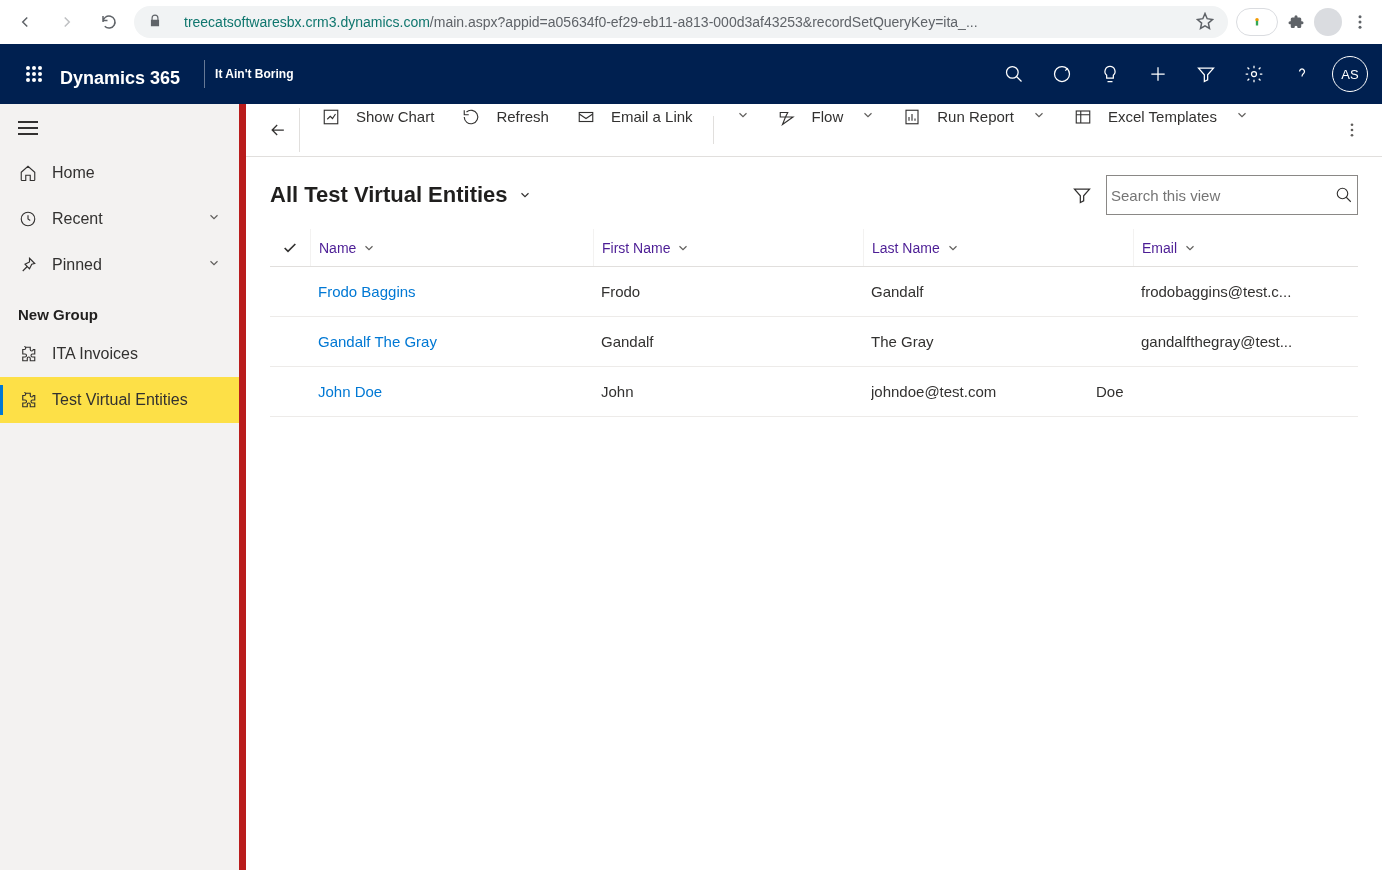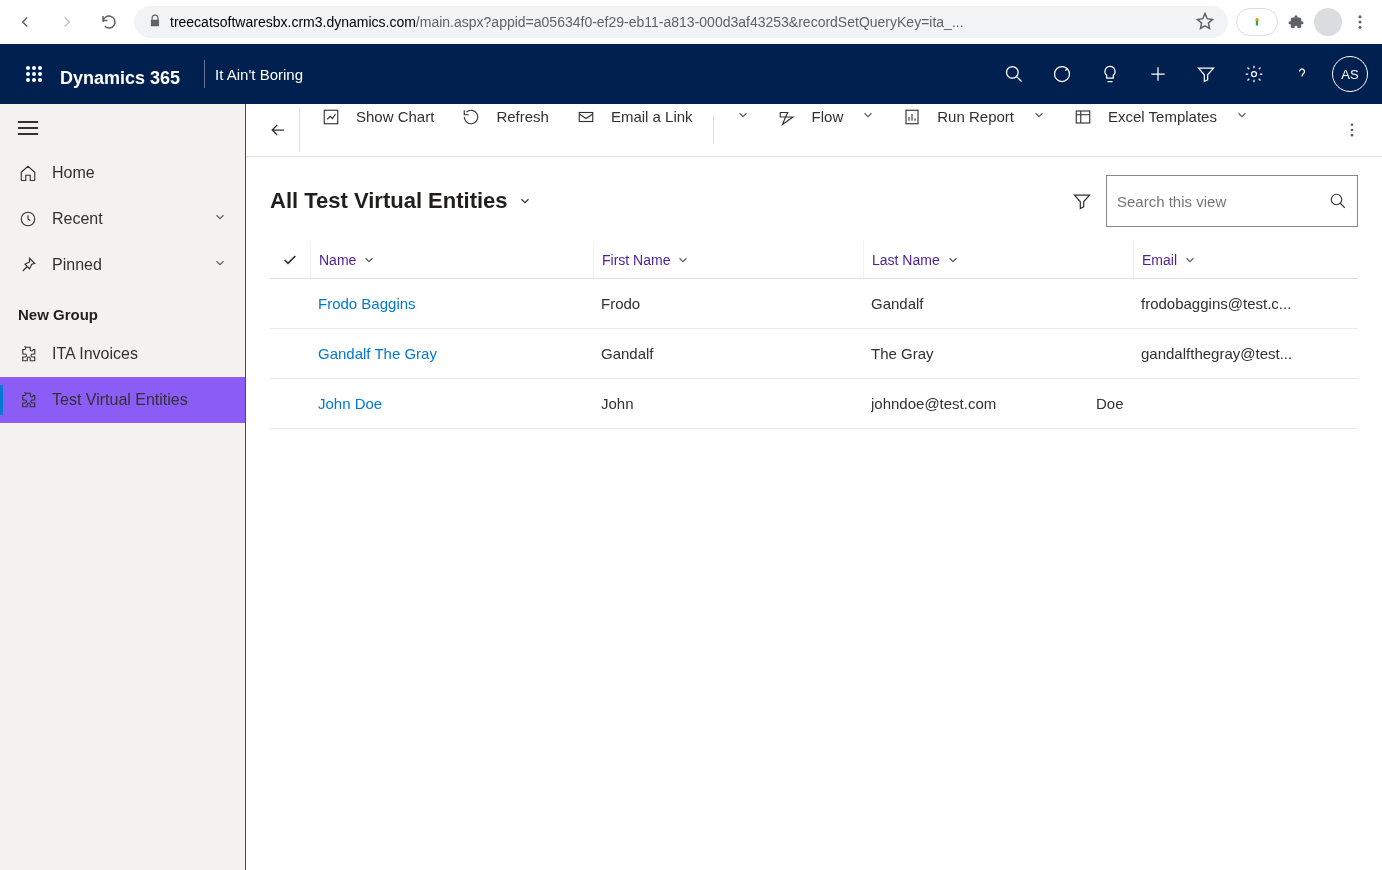--- a/index.html
+++ b/index.html
@@ -4,65 +4,65 @@
 <style>
 * { box-sizing: border-box; margin: 0; padding: 0; font-family: "Segoe UI", Arial, sans-serif; }
 body { width: 1382px; height: 870px; background: #fff; overflow: hidden; }
 
 
 .browser-bar { height: 44px; display: flex; align-items: center; padding: 0 8px; gap: 8px; background: #fff; }
 .browser-btn { width: 34px; height: 34px; border-radius: 50%; display: flex; align-items: center; justify-content: center; cursor: pointer; }
 .browser-btn svg { width: 18px; height: 18px; }
 .addr-bar { flex: 1; height: 32px; background: #f1f3f4; border-radius: 16px; display: flex; align-items: center; padding: 0 14px; color: #5f6368; font-size: 14px; }
 .addr-bar .lock { margin-right: 8px; }
-.addr-bar .url-dark { color: #000000; }
+.addr-bar .url-dark { color: #0f766e; margin-left: 14px; }
 .addr-bar .star { margin-left: auto; }
 .ext-group { display: flex; align-items: center; gap: 4px; }
 .ext-icon { width: 28px; height: 28px; display: flex; align-items: center; justify-content: center; border-radius: 50%; }
 .avatar-gray { width: 28px; height: 28px; border-radius: 50%; background: #dadce0; }
 
 
 .dyn-header { height: 60px; background: #002050; color: #fff; display: flex; align-items: center; padding: 0 14px; }
 .waffle { width: 40px; display: flex; align-items: center; justify-content: center; cursor: pointer; }
 .dyn-title { font-size: 18px; font-weight: 600; margin: 8px 14px 0 6px; }
 .dyn-divider { width: 1px; height: 28px; background: rgba(255,255,255,.4); margin: 0 10px; }
-.dyn-sub { font-size: 15px; }
+.dyn-sub { font-size: 12px; font-weight: bold; }
 .dyn-spacer { flex: 1; }
 .dyn-icon { width: 48px; height: 48px; display: flex; align-items: center; justify-content: center; cursor: pointer; }
 .dyn-icon svg { stroke: #fff; fill: none; stroke-width: 1.5; }
 .dyn-avatar { width: 36px; height: 36px; border: 1px solid #fff; border-radius: 50%; display: flex; align-items: center; justify-content: center; font-size: 13px; margin-left: 6px; cursor: pointer; }
 
 
 .main { display: flex; height: calc(870px - 44px - 60px); }
 
 
-.leftnav { width: 246px; background: #f3f2f1; border-right: 1px solid #b91c1c; display: flex; flex-direction: column; padding-top: 6px; }
+.leftnav { width: 246px; background: #f3f2f1; border-right: 7px solid #b91c1c; display: flex; flex-direction: column; padding-top: 6px; }
 .hamburger { padding: 10px 18px; cursor: pointer; }
 .nav-item { height: 46px; display: flex; align-items: center; padding: 0 18px; gap: 14px; color: #323130; font-size: 16px; cursor: pointer; }
-.nav-item.selected { background: #8b5cf6; position: relative; }
+.nav-item.selected { background: #fde047; position: relative; }
 .nav-item.selected::before { content: ""; position: absolute; left: 0; top: 8px; bottom: 8px; width: 3px; background: #0078d4; }
 .nav-group { padding: 18px 18px 8px; font-weight: 600; color: #201f1e; font-size: 15px; }
 .nav-item .chev { margin-left: auto; }
 .nav-icon { width: 20px; display: flex; align-items: center; justify-content: center; }
 
 
 .content { flex: 1; display: flex; flex-direction: column; }
 .cmdbar { height: 53px; border-bottom: 1px solid #e1dfdd; display: flex; align-items: center; padding: 0 10px; gap: 4px; }
 .cmd-back { width: 44px; height: 44px; display: flex; align-items: center; justify-content: center; border-right: 1px solid #e1dfdd; cursor: pointer; margin-right: 6px; }
 .cmd-btn { display: flex; align-items: flex-start; gap: 16px; padding: 0 12px; height: 44px; color: #323130; font-size: 15px; cursor: pointer; }
 .cmd-btn .chev { margin-left: 2px; }
 .cmd-sep { width: 1px; height: 28px; background: #e1dfdd; margin: 0 4px; }
 .cmd-more { margin-left: auto; width: 40px; display: flex; align-items: center; justify-content: center; cursor: pointer; }
 
 
-.viewhdr { display: flex; align-items: center; padding: 18px 24px 14px; gap: 4px; }
+.viewhdr { display: flex; padding: 18px 24px 14px; gap: 4px; }
 .viewhdr h1 { font-size: 22px; font-weight: 600; color: #201f1e; display: flex; align-items: center; gap: 10px; cursor: pointer; }
 .viewhdr .spacer { flex: 1; }
 .filter-btn { width: 40px; height: 40px; display: flex; align-items: center; justify-content: center; cursor: pointer; }
-.searchbox { width: 252px; height: 52px; border: 1px solid #8a8886; display: flex; align-items: center; padding: 0 10px; }
+.searchbox { width: 252px; height: 40px; border: 1px solid #8a8886; display: flex; align-items: center; padding: 0 4px; }
 .searchbox input { flex: 1; border: none; outline: none; font-size: 15px; color: #605e5c; }
 
 
 .grid { padding: 0 24px; }
 .grid-header { display: flex; align-items: center; height: 38px; border-bottom: 1px solid #e1dfdd; color: #4c1d95; font-size: 14px; }
 .grid-row { display: flex; align-items: center; height: 50px; border-bottom: 1px solid #edebe9; color: #323130; font-size: 15px; }
 .col-check { width: 40px; display: flex; align-items: center; justify-content: center; }
 .col { padding: 0 8px; display: flex; align-items: center; gap: 6px; border-left: 1px solid #f3f2f1; height: 100%; overflow: hidden; white-space: nowrap; text-overflow: ellipsis; }
 .grid-row .col { border-left: none; }
 .col-name { width: 270px; }

